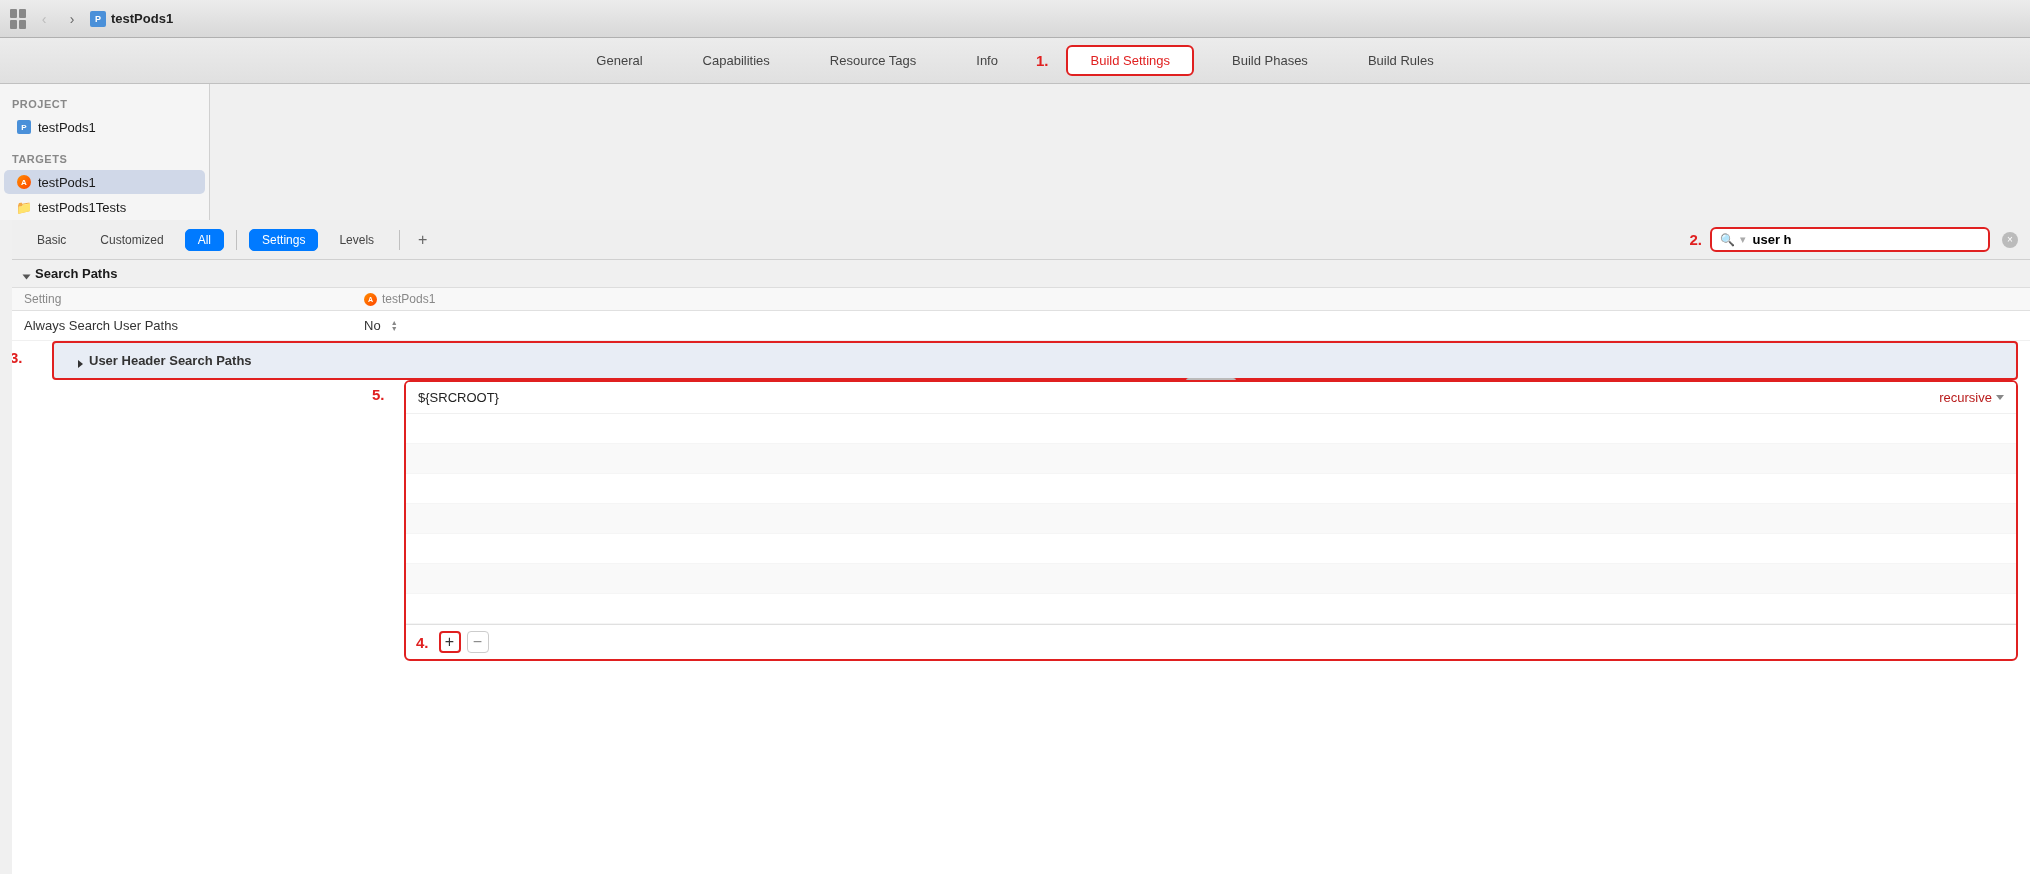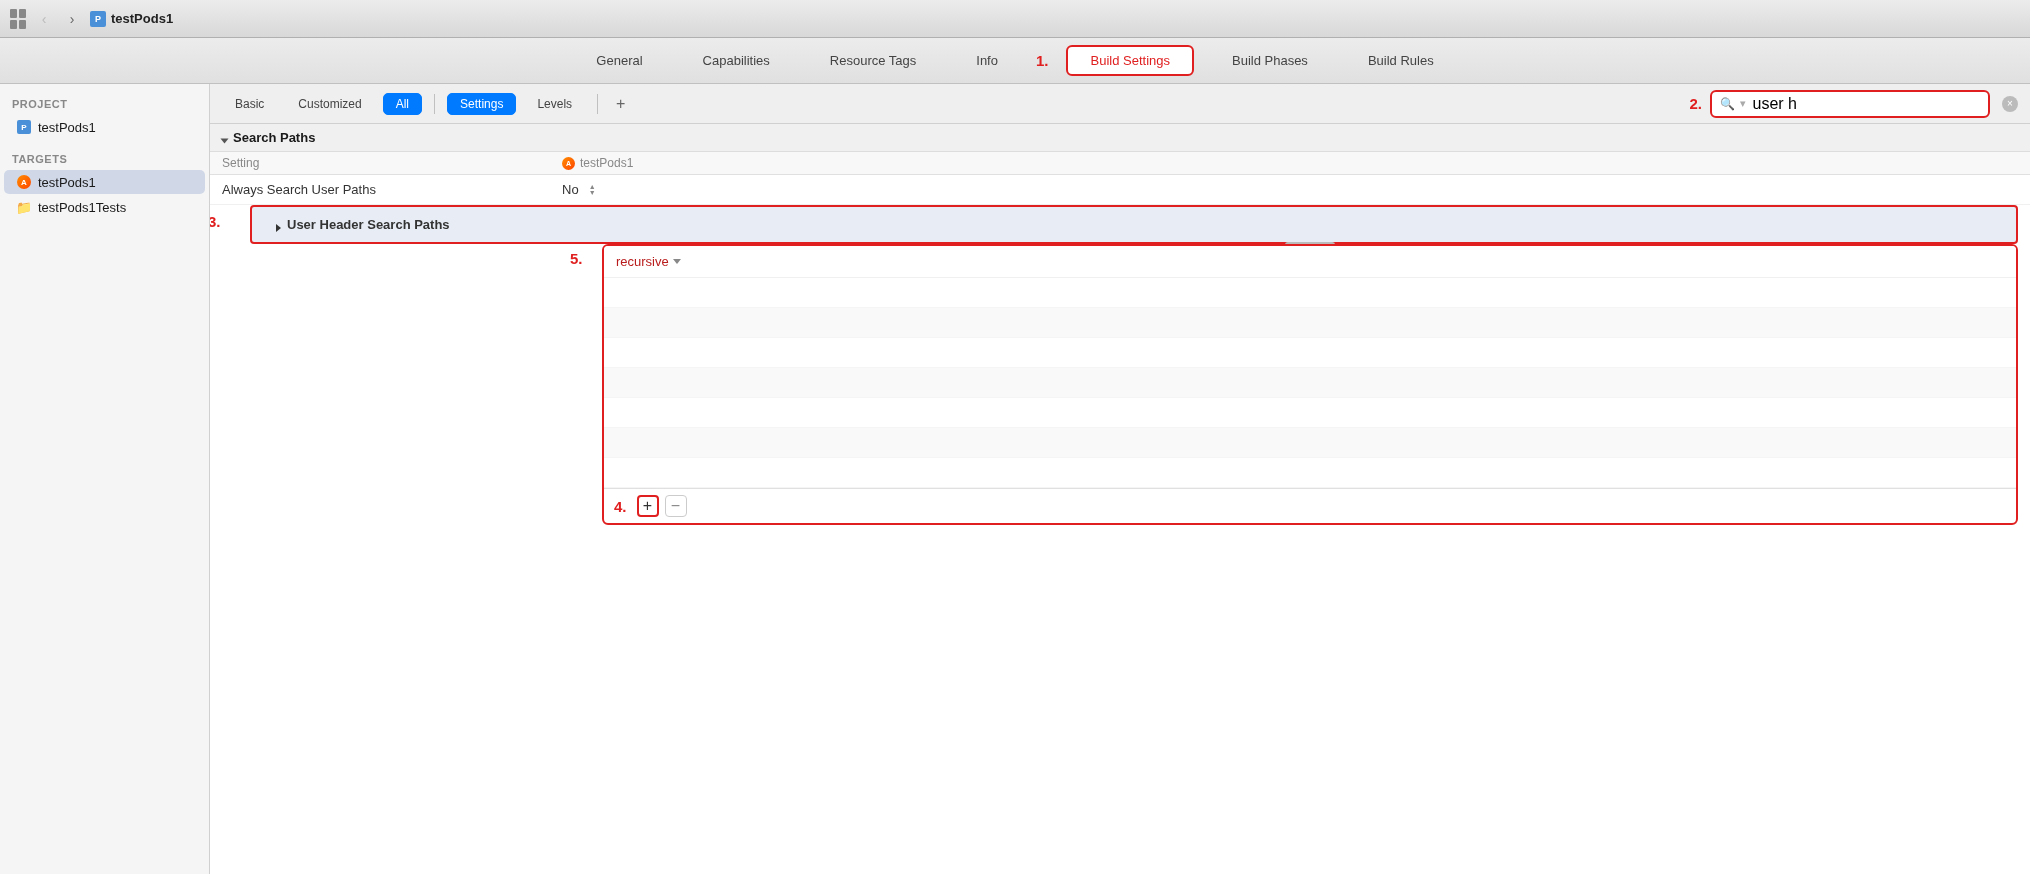--- a/index.html
+++ b/index.html
@@ -83,20 +83,21 @@
       border: 2px solid #e02020;
       color: #e02020;
       font-weight: 500;
       border-radius: 6px;
     }
 
     
     .main-layout {
       display: flex;
       height: calc(874px - 38px - 46px);
+      flex-direction: column;
     }
 
     
     .sidebar {
       width: 210px;
       background: #f5f5f5;
       border-right: 1px solid #d0d0d0;
       padding-top: 8px;
       flex-shrink: 0;
     }
@@ -140,20 +141,21 @@
       font-weight: bold;
     }
 
     
     .content-area {
       flex: 1;
       background: #fafafa;
       display: flex;
       flex-direction: column;
       overflow: hidden;
+      margin-left: 12px;
     }
 
     
     .filter-bar {
       height: 40px;
       background: #efefef;
       border-bottom: 1px solid #d0d0d0;
       display: flex;
       align-items: center;
       padding: 0 12px;
@@ -201,23 +203,24 @@
       width: 280px;
       gap: 5px;
     }
     .search-icon {
       color: #999;
       font-size: 12px;
     }
     .search-input {
       border: none;
       outline: none;
-      font-size: 16px;
+      font-size: 13px;
       flex: 1;
       background: transparent;
+      font-weight: bold;
     }
     .search-clear {
       width: 16px; height: 16px;
       background: #bbb;
       border-radius: 50%;
       display: flex; align-items: center; justify-content: center;
       cursor: pointer;
       color: white;
       font-size: 10px;
       margin-left: 4px;
@@ -518,20 +521,21 @@
 
         <div style="position:relative; margin:0 12px 8px 352px;">
 
           <div style="position:absolute;top:-2px;left:50%;transform:translateX(-50%);width:50px;height:12px;border-top:2px solid #bbb;border-left:2px solid #bbb;border-right:2px solid #bbb;border-radius:3px 3px 0 0;"></div>
 
           <span class="num-badge" style="position:absolute;left:-32px;top:6px;">5.</span>
 
           <div class="expand-panel" style="margin:0;border-radius:6px;">
 
             <div class="expand-row" style="display:flex;align-items:center;padding:5px 12px;border-bottom:1px solid #f0f0f0;">
+              <input class="srcroot-input" type="text" value="${SRCROOT}" style="">
               <span class="recursive-label">recursive</span>
               <div class="dropdown-arrow"></div>
             </div>
 
             <div class="empty-row" style="background:#fff;"></div>
             <div class="empty-row" style="background:#f9f9f9;"></div>
             <div class="empty-row" style="background:#fff;"></div>
             <div class="empty-row" style="background:#f9f9f9;"></div>
             <div class="empty-row" style="background:#fff;"></div>
             <div class="empty-row" style="background:#f9f9f9;"></div>

